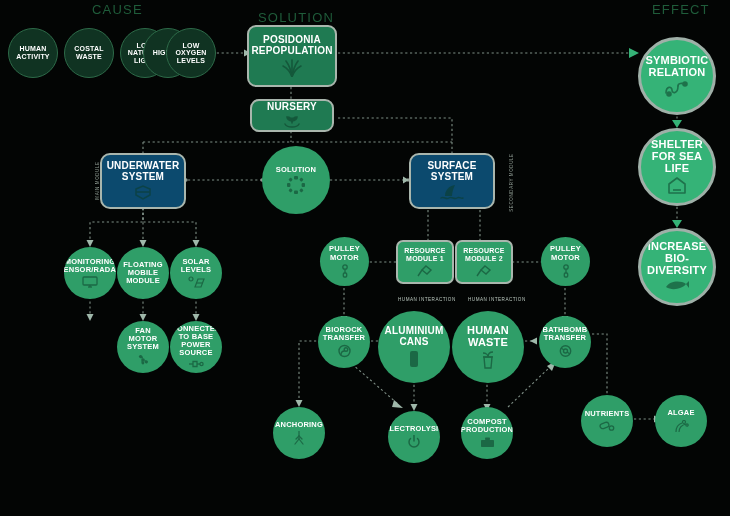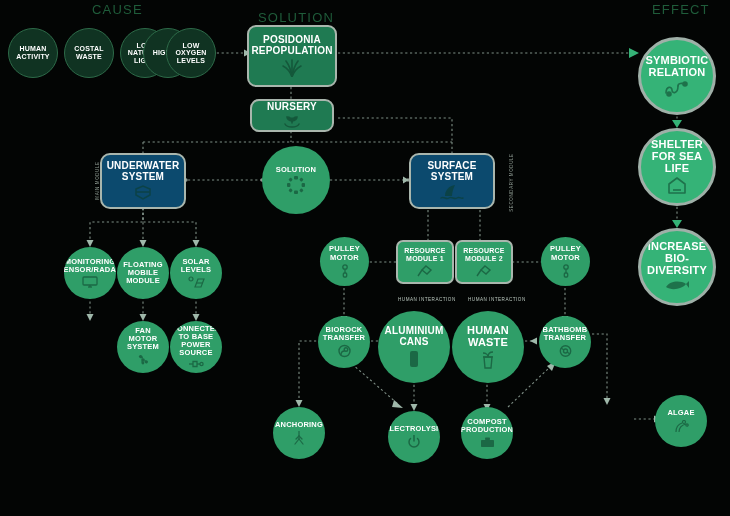--- a/index.html
+++ b/index.html
@@ -382,20 +382,29 @@
   <div class="node circ mid" style="left:461px;top:407px;width:52px;height:52px;">
     <span class="lbl">COMPOST PRODUCTION</span>
     <svg class="ico" width="15" height="12" viewBox="0 0 15 12">
       <g fill="#0c3d28">
           <rect x="1" y="4" width="13" height="7" rx="0.8"></rect>
           <rect x="5" y="1.5" width="5" height="2.5" rx="0.8"></rect>
         </g>
     </svg>
   </div>
 
+  <div class="node circ mid" style="left:581px;top:395px;width:52px;height:52px;">
+    <span class="lbl">NUTRIENTS</span>
+    <svg class="ico" width="16" height="12" viewBox="0 0 16 12">
+      <g fill="none" stroke="#0c3d28" stroke-width="1.3">
+          <rect x="1" y="3" width="9" height="5" rx="2.5" transform="rotate(-20 5.5 5.5)"></rect>
+          <circle cx="12.5" cy="8" r="2.2"></circle>
+        </g>
+    </svg>
+  </div>
 
   <div class="node circ mid" style="left:655px;top:395px;width:52px;height:52px;">
     <span class="lbl">ALGAE</span>
     <svg class="ico" width="16" height="13" viewBox="0 0 16 13">
       <g fill="none" stroke="#0c3d28" stroke-width="1.2">
         <path d="M3,12 C3,7 6,4 9,3"></path>
           <path d="M6,12 C6,8 9,5 13,4"></path>
           <circle cx="11" cy="2" r="1.5"></circle>
           <circle cx="14" cy="5" r="1.2"></circle>
       </g>

